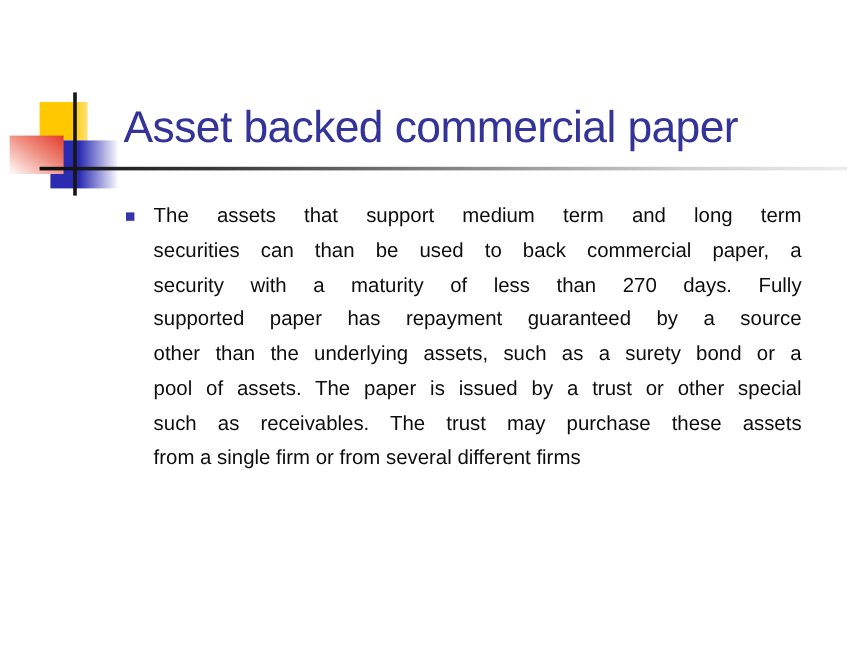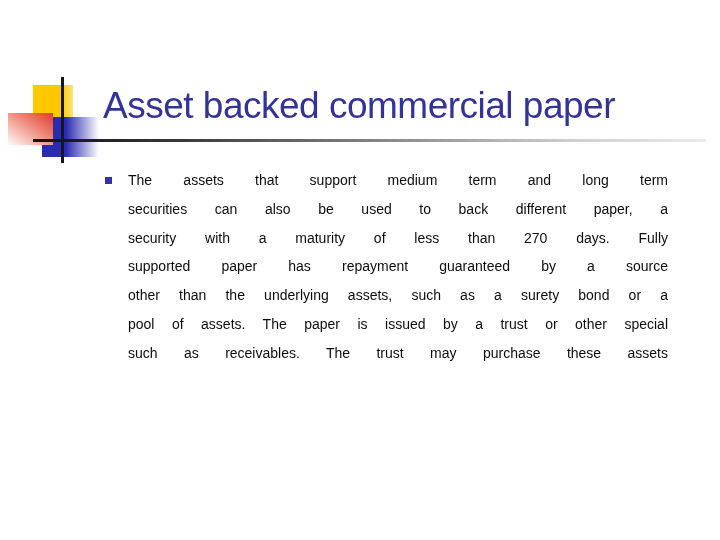--- a/index.html
+++ b/index.html
@@ -68,21 +68,21 @@
     width: 7px; height: 7px;
     background: var(--bullet-color);
     z-index: 5;
   }
   .body-block {
     position: absolute;
     left: 128px; top: 166px;
     width: 540px;
     z-index: 5;
     color: var(--body-color);
-    font-size: 14px;
+    font-size: 17px;
   }
   .body-line {
     height: 28.8px;
     line-height: 28.8px;
     text-align: left;
     white-space: normal;
   }
   .body-line.justify {
     text-align: justify;
     text-align-last: justify;
@@ -97,20 +97,21 @@
   <div class="sq sq-blue"></div>
   <div class="sq sq-red"></div>
   <div class="v-line"></div>
   <div class="h-rule"></div>
 
   <h1 class="title">Asset backed commercial paper</h1>
 
   <span class="bullet"></span>
   <div class="body-block">
     <div class="body-line justify">The assets that support medium term and long term</div>
-    <div class="body-line justify">securities can also be used to back different paper, a</div>
+    <div class="body-line justify">securities can than be used to back commercial paper, a</div>
     <div class="body-line justify">security with a maturity of less than 270 days. Fully</div>
     <div class="body-line justify">supported paper has repayment guaranteed by a source</div>
     <div class="body-line justify">other than the underlying assets, such as a surety bond or a</div>
     <div class="body-line justify">pool of assets. The paper is issued by a trust or other special</div>
     <div class="body-line justify">such as receivables. The trust may purchase these assets</div>
+    <div class="body-line">from a single firm or from several different firms</div>
   </div>
 </div>
 
 </body></html>

